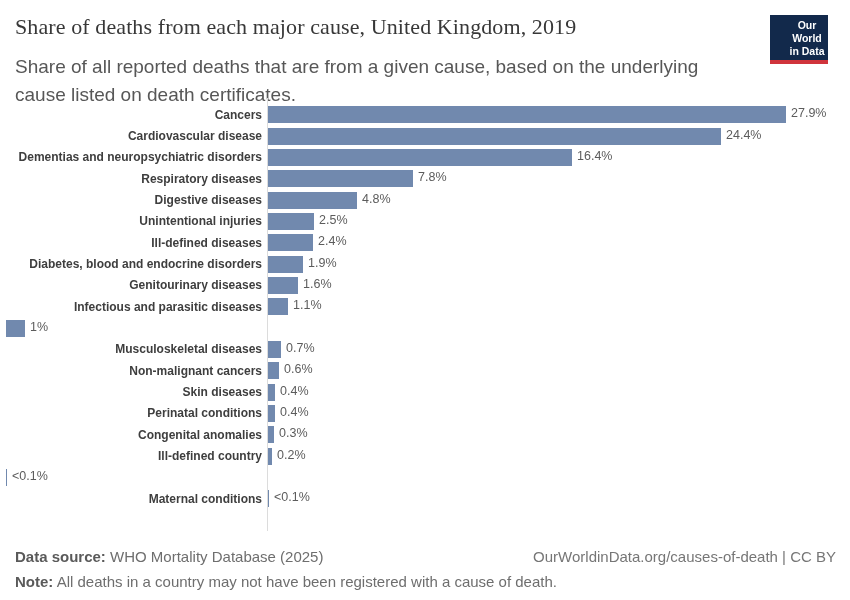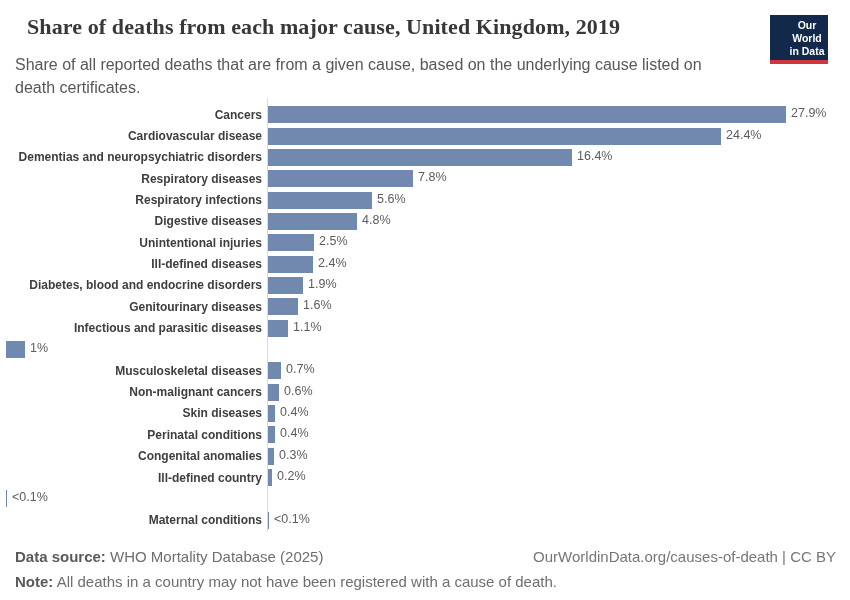--- a/index.html
+++ b/index.html
@@ -16,33 +16,33 @@
   * { margin: 0; padding: 0; box-sizing: border-box; }
   html, body { width: 850px; height: 600px; }
   body {
     background: #ffffff;
     font-family: "Liberation Sans", sans-serif;
     position: relative;
     overflow: hidden;
   }
   .page-title {
     position: absolute;
-    left: 27px; top: 14px;
+    left: 15px; top: 14px;
     font-family: "Liberation Serif", serif;
-    font-weight: bold;
+    font-weight: normal;
     font-size: 22px;
     color: var(--title-color);
     letter-spacing: 0.1px;
     white-space: nowrap;
   }
   .page-subtitle {
     position: absolute;
     left: 15px; top: 53px;
     width: 712px;
-    font-size: 16px;
+    font-size: 19px;
     line-height: 1.45;
     color: var(--subtitle-color);
   }
   .owid-logo {
     position: absolute;
     top: 15px; right: 22px;
     width: 58px;
     background: var(--logo-bg);
     border-bottom: 4px solid var(--logo-red);
     color: #ffffff;
@@ -145,27 +145,20 @@
         </div>
       </div>
       <div class="chart-row">
         <span class="cat-label">Respiratory diseases</span>
         <div class="bar-wrap">
           <div class="bar" style="width: 145px;"></div>
           <span class="val-label">7.8%</span>
         </div>
       </div>
       <div class="chart-row">
-        <span class="cat-label">Respiratory infections</span>
-        <div class="bar-wrap">
-          <div class="bar" style="width: 104px;"></div>
-          <span class="val-label">5.6%</span>
-        </div>
-      </div>
-      <div class="chart-row">
         <span class="cat-label">Digestive diseases</span>
         <div class="bar-wrap">
           <div class="bar" style="width: 89px;"></div>
           <span class="val-label">4.8%</span>
         </div>
       </div>
       <div class="chart-row">
         <span class="cat-label">Unintentional injuries</span>
         <div class="bar-wrap">
           <div class="bar" style="width: 46px;"></div>

